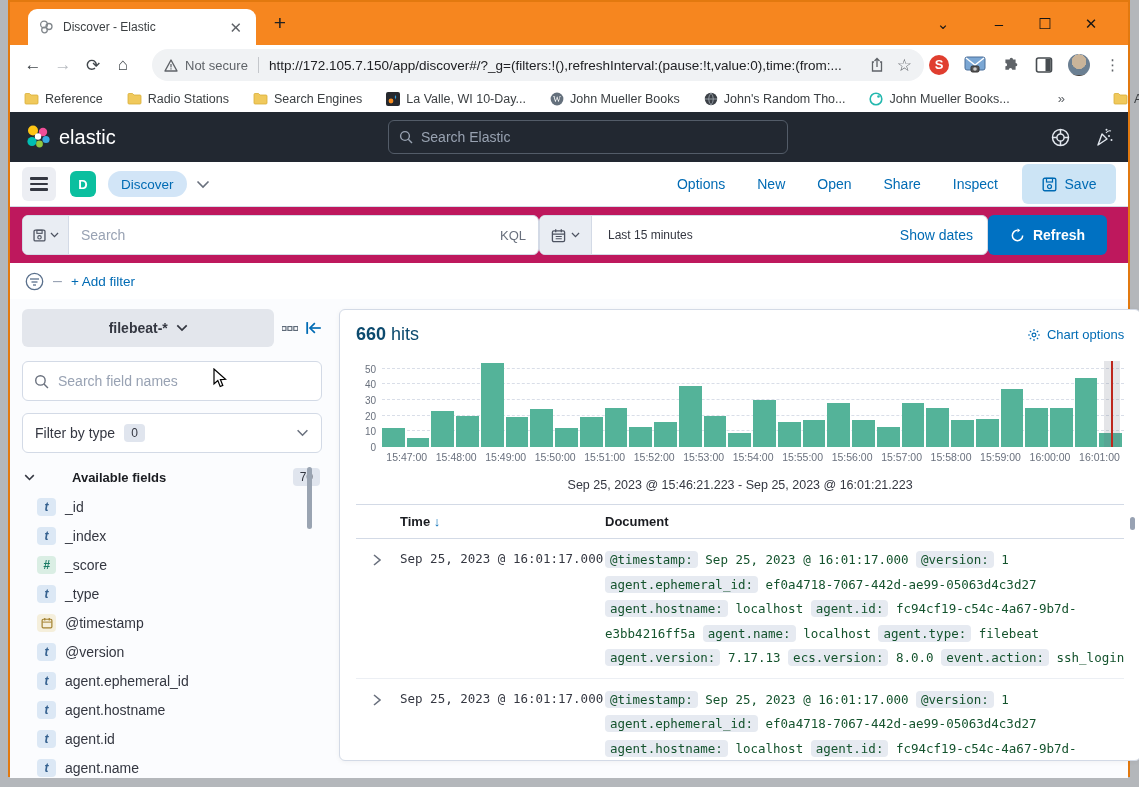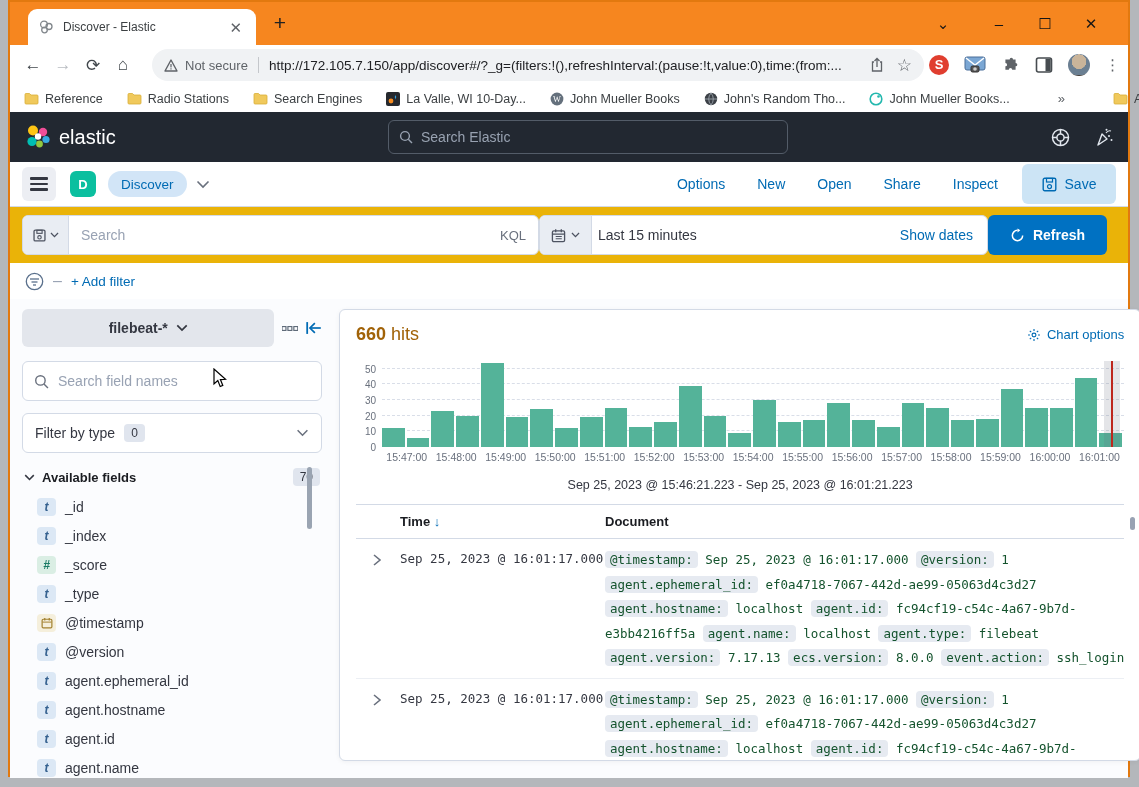--- a/index.html
+++ b/index.html
@@ -61,32 +61,32 @@
                  font-size:13px; display:flex; align-items:center; justify-content:center; margin-left:14px; }
   .crumb { height:26px; padding:0 13px; border-radius:13px; background:#d2e5f7; color:#006bb4; font-size:13.5px;
            font-weight:500; display:flex; align-items:center; margin-left:12px; }
   .knav-links { margin-left:auto; display:flex; align-items:center; gap:32px; font-size:14px; }
   .knav-links a { color:#006bb4; text-decoration:none; }
   .save-btn { margin-left:24px; width:94px; height:40px; background:#cce4f5; border:none; border-radius:6px;
               color:#006bb4; font-size:14px; font-weight:500; display:flex; align-items:center;
               justify-content:center; gap:8px; font-family:inherit; }
 
   
-  .qbar { height:56px; background:#eab308; display:flex; align-items:center; padding:0 12px; gap:0; }
+  .qbar { height:56px; background:#be185d; display:flex; align-items:center; padding:0 12px; gap:0; }
   .qbox { width:517px; height:40px; border:1px solid #d3dae6; border-radius:6px; display:flex; align-items:center;
           overflow:hidden; background:#fff; }
   .qprep { width:46px; height:100%; background:#e9edf3; border-right:1px solid #d3dae6; display:flex;
            align-items:center; justify-content:center; gap:4px; }
   .qtext { flex:1; padding-left:12px; font-size:14px; color:#98a2b3; }
   .qlang { padding-right:12px; font-size:13px; color:#69707d; font-weight:500; }
   .dpick { width:449px; height:40px; border:1px solid #d3dae6; border-radius:6px; display:flex; align-items:center;
            overflow:hidden; background:#fff; }
   .dprep { width:52px; height:100%; background:#e9edf3; border-right:1px solid #d3dae6; display:flex;
            align-items:center; justify-content:center; gap:5px; }
-  .dval { padding-left:6px; font-size:14px; color:#343741; }
+  .dval { padding-left:16px; font-size:12px; color:#343741; }
   .dshow { margin-left:auto; padding-right:14px; font-size:14px; color:#006bb4; }
   .refresh-btn { width:119px; height:40px; background:#0071c2; border:none; border-radius:6px; color:#fff;
                  font-size:14px; font-weight:600; display:flex; align-items:center; justify-content:center;
                  gap:8px; font-family:inherit; }
   
   .frow { height:36px; background:#fff; display:flex; align-items:center; padding:0 15px; gap:9px; }
   .fdash { color:#98a2b3; }
   .addfilter { color:#006bb4; font-size:13.5px; }
 
   
@@ -96,37 +96,37 @@
   .idx-btn { width:256px; height:38px; background:#e3e6ec; border-radius:6px; display:flex; align-items:center;
              justify-content:center; gap:8px; font-size:14px; font-weight:bold; color:#343741; }
   .sb-search { margin-top:14px; height:40px; border:1px solid #d3dae6; border-radius:6px; display:flex;
                align-items:center; padding:0 11px; gap:9px; background:#fff; }
   .sb-search span { color:#98a2b3; font-size:14px; }
   .sb-filter { margin-top:12px; height:40px; border:1px solid #d3dae6; border-radius:6px; display:flex;
                align-items:center; padding:0 12px; background:#fff; }
   .sb-filter .lbl { font-size:14px; color:#343741; }
   .cnt-badge { background:#e0e5ee; border-radius:4px; font-size:12px; color:#343741; padding:2px 7px;
                margin-left:9px; }
-  .sb-fhead { margin-top:15px; display:flex; align-items:center; padding:0 2px; }
+  .sb-fhead { margin-top:15px; display:flex; align-items:center; padding:0 2px;gap:30px; }
   .sb-fhead b { font-size:13px; color:#1a1c21; margin-left:7px; flex:1; }
   .fld { height:29px; display:flex; align-items:center; gap:9px; padding-left:15px; }
   .fbadge { width:19px; height:18px; border-radius:4px; font-size:12px; font-style:italic; font-weight:bold;
             display:flex; align-items:center; justify-content:center; }
   .fbadge.t { background:#dce8f5; color:#35618f; }
   .fbadge.n { background:#daeee4; color:#1b7c66; }
   .fbadge.d { background:#f5efdc; color:#a2812f; font-style:normal; }
   .fname { font-size:14px; color:#343741; }
   .sb-scroll { position:absolute; right:10px; top:158px; width:5px; height:62px; background:#9aa4b2;
                border-radius:3px; }
 
   .main { flex:1; position:relative; }
   .panel { background:#fff; border:1px solid #d3dae6; border-radius:6px; height:452px; overflow:hidden;
            padding:14px 16px 0 16px; box-shadow:0 1px 5px rgba(0,0,0,.05); position:relative; }
   .phead { display:flex; align-items:center; }
-  .hits { font-size:18px; color:#a16207; }
+  .hits { font-size:18px; color:#0c4a6e; }
   .hits b { font-weight:bold; }
   .chart-opts { margin-left:auto; display:flex; align-items:center; gap:6px; color:#006bb4; font-size:13px; }
   .chartwrap { display:flex; margin-top:16px; }
   .yaxis { width:26px; position:relative; height:86px; }
   .yaxis div { position:absolute; right:6px; font-size:10px; color:#69707d; transform:translateY(50%); }
   .plotcol { flex:1; }
   .plot { height:86px; position:relative; }
   .grid { position:absolute; left:0; right:0; border-top:1px dashed #d9dee8; }
   .bar { position:absolute; bottom:0; background:#54b399; }
   .nowband { position:absolute; top:0; bottom:0; right:4px; width:16px; background:rgba(105,112,125,.18); }

